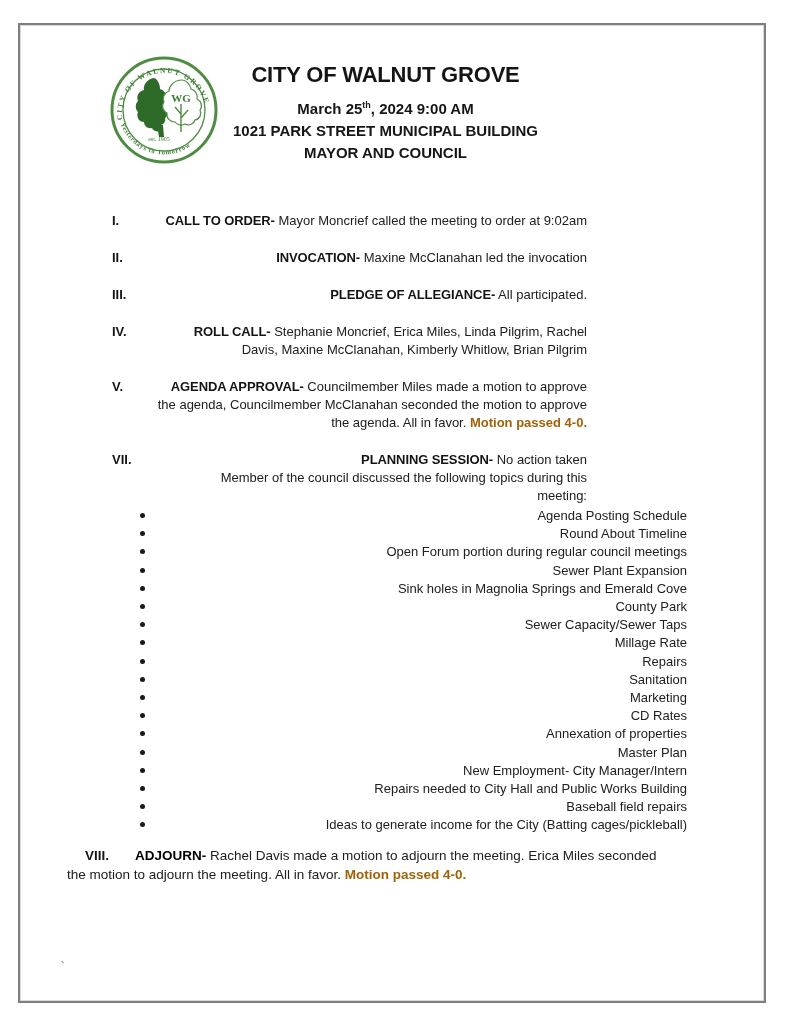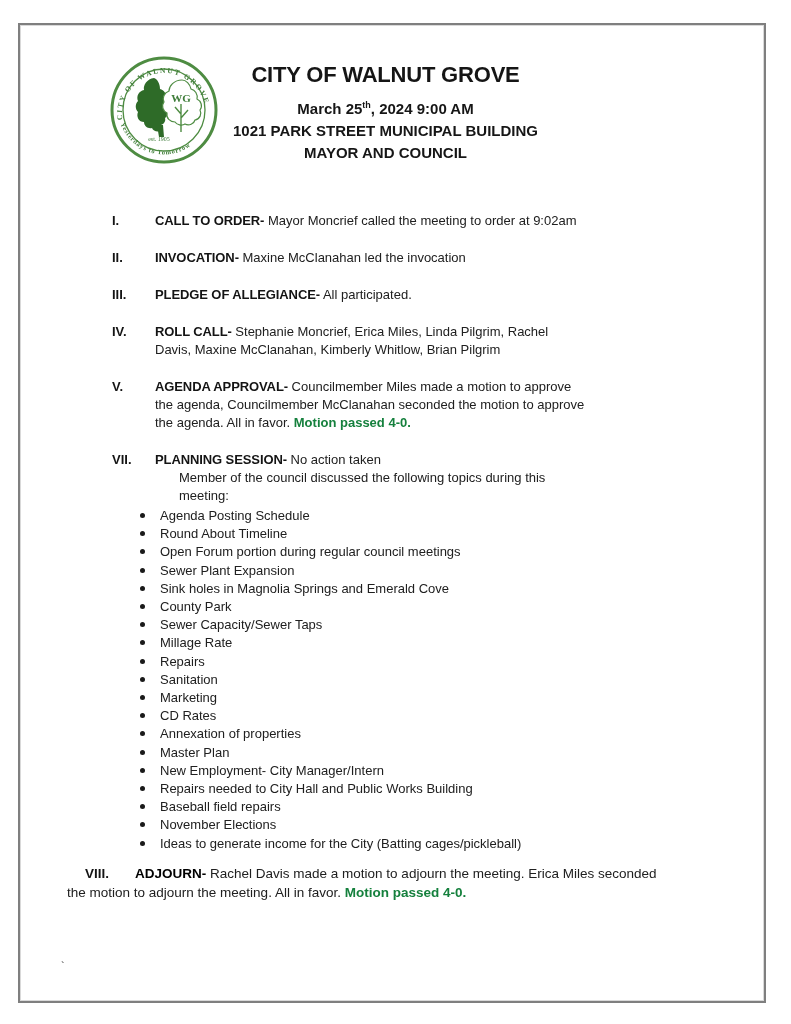--- a/index.html
+++ b/index.html
@@ -26,28 +26,28 @@
     font-size:15px;font-weight:700;line-height:22px;color:#161616;margin:0;
   }
   .header-line sup{font-size:9px;}
   
   .main{position:absolute;left:67px;top:212px;width:620px;}
   .item{display:flex;padding-left:45px;margin-bottom:19px;}
   .item .numeral{
     flex:0 0 43px;font-weight:700;font-size:13px;line-height:18px;color:#141414;
   }
   .item .body{
-    width:432px;font-size:13px;line-height:18px;color:#202020;
+    width:432px;font-size:13px;line-height:18px;color:#202020;text-align:right;
   }
-  .item .body b, .adjourn b{font-weight:700;color:#15803d;}
+  .item .body b, .adjourn b{font-weight:700;color:#a16207;}
   .item .heading{font-weight:700;color:#141414;letter-spacing:-0.1px;}
   .subline{margin-top:0;margin-left:24px;}
   
   ul.topics{
-    list-style:none;margin:2px 0 0 0;padding:0 0 0 73px;
+    list-style:none;margin:2px 0 0 0;padding:0 0 0 73px;text-align:right;
   }
   ul.topics li{
     position:relative;padding-left:20px;font-size:13px;line-height:18.2px;color:#202020;
   }
   ul.topics li .dot{
     position:absolute;left:0;top:6px;width:5px;height:5px;border-radius:50%;
     background:#1a1a1a;
   }
   
   .adjourn{
@@ -162,21 +162,20 @@
         <li><span class="dot"></span><span>Annexation of properties</span></li>
 
         <li><span class="dot"></span><span>Master Plan</span></li>
 
         <li><span class="dot"></span><span>New Employment- City Manager/Intern</span></li>
 
         <li><span class="dot"></span><span>Repairs needed to City Hall and Public Works Building</span></li>
 
         <li><span class="dot"></span><span>Baseball field repairs</span></li>
 
-        <li><span class="dot"></span><span>November Elections</span></li>
 
         <li><span class="dot"></span><span>Ideas to generate income for the City (Batting cages/pickleball)</span></li>
       </ul>
 
     <p class="adjourn"><span class="numeral">VIII.</span><span class="heading">ADJOURN-</span><span> Rachel Davis made a motion to adjourn the meeting. Erica Miles seconded the motion to adjourn the meeting. All in favor. </span><b>Motion passed 4-0.</b></p>
 
   </div>
 
   <span class="stray">`</span>
 

